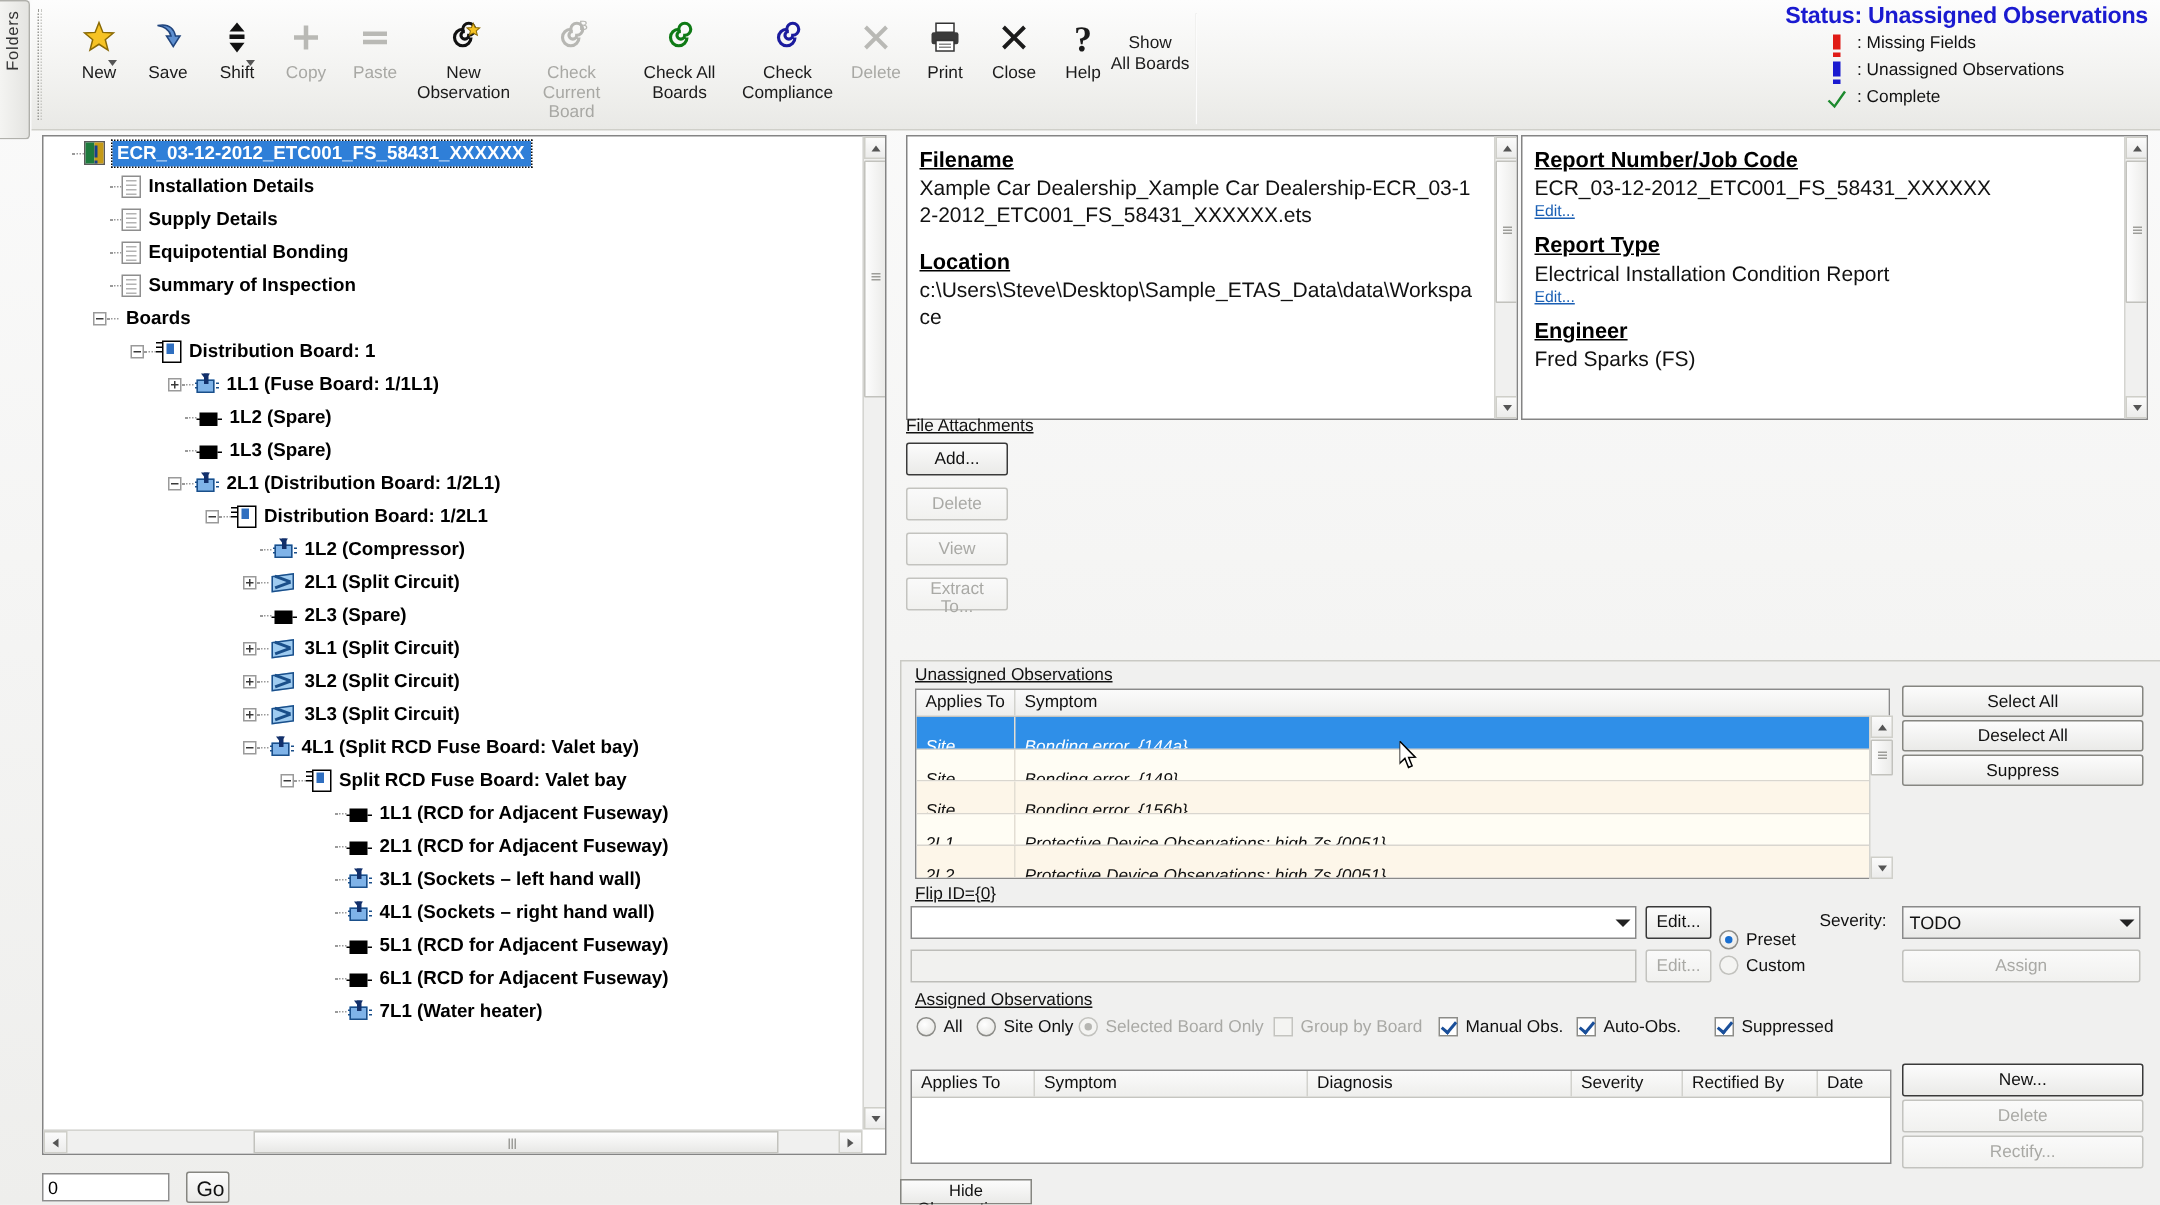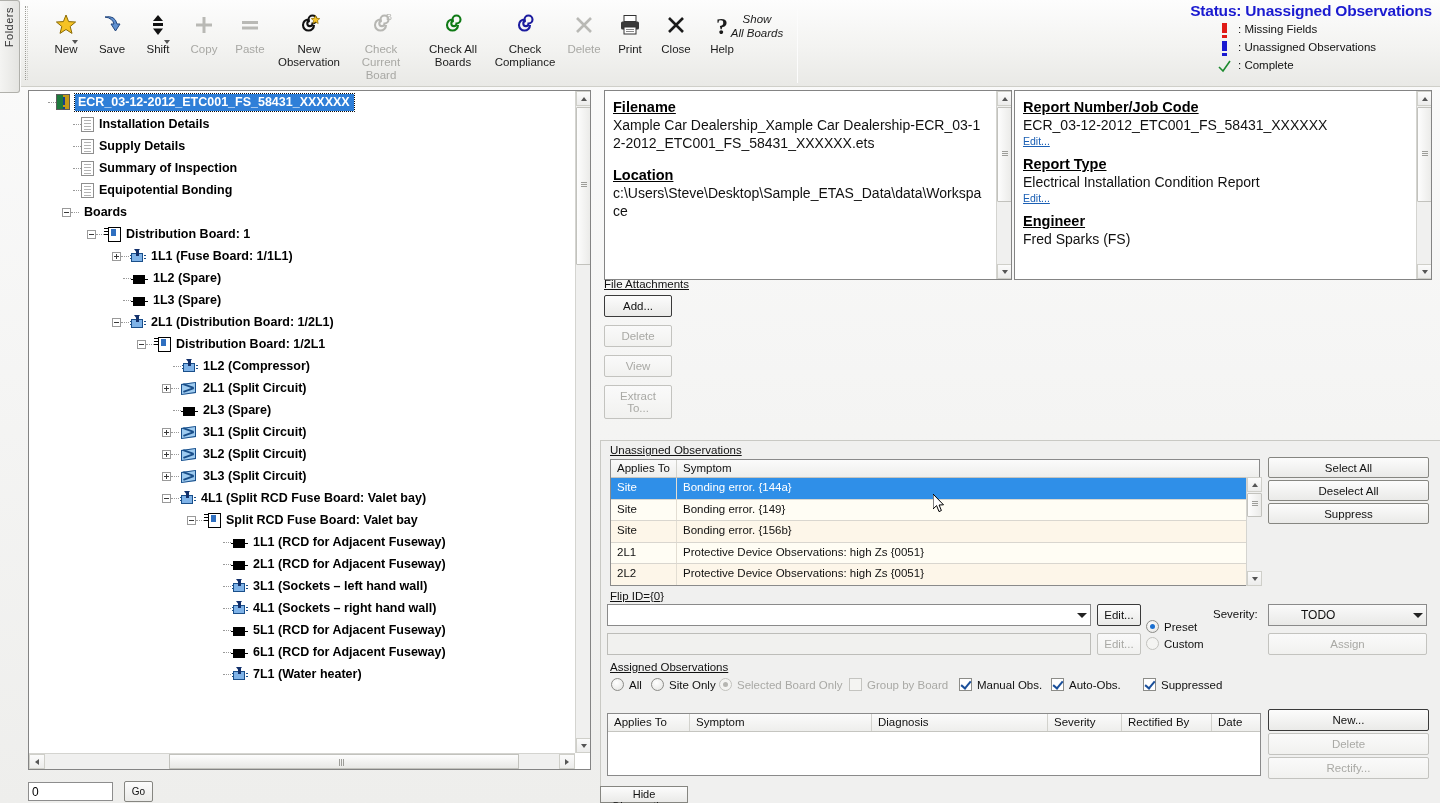--- a/index.html
+++ b/index.html
@@ -57,23 +57,22 @@
   .tb-btn .ic { height: 34px; display:flex; align-items:center; justify-content:center; position:relative; }
   .tb-btn .lbl {
     font-size: 11.5px; color: #1b1b1b; text-align:center; line-height: 13px; margin-top:1px;
   }
   .tb-btn.disabled .lbl { color: #a8a8a4; }
   .tb-sep {
     width: 1px; height: 74px; margin: 4px 10px 0 10px;
     background: #d3d3ce; border-right: 1px solid #fcfcfc;
   }
   .tb-show {
-    width: 72px; display:flex; flex-direction:column; align-items:center;
-    padding-top: 12px;
-    font-style: italic;
+    width: 72px; display:flex; flex-direction:column; align-items:flex-end;
+    padding-top: 22px;
   }
   .tb-show .lbl { font-size: 11.5px; color:#1b1b1b; text-align:center; line-height:14px; }
   .tb-drop {
     position:absolute; right:1px; bottom:-2px;
     width:0;height:0;border-left:3px solid transparent;border-right:3px solid transparent;
     border-top:4px solid #555;
   }
 
   
   .status-box { position:absolute; right: 8px; top: 2px; width: 264px; }
@@ -192,21 +191,21 @@
 
   
   .gobar { position:absolute; left:28px; top:781px; display:flex; align-items:center; }
   .go-input {
     width:85px; height:19px; border:1px solid #8d8d8d; background:#fff;
     font-size:12px; padding:1px 3px; font-family:"Liberation Sans",sans-serif;
   }
   .go-btn {
     margin-left:11px; width:29px; height:21px;
     background:linear-gradient(#fcfcfc,#eaeae8); border:1px solid #868681; border-radius:2px;
-    font-size:10px; color:#111; cursor:default;
+    font-size:14px; color:#111; cursor:default;
   }
 
   
   .info-pane {
     position:absolute; top:90px; height:190px;
     background:#fff; border:1px solid #848484; overflow:hidden;
   }
   .info-left { left:604px; width:408px; }
   .info-right { left:1014px; width:418px; }
   .info-body { padding:8px 10px 0 8px; }
@@ -241,25 +240,25 @@
   .grid {
     position:absolute; background:#fff; border:1px solid #8a8a8a; overflow:hidden;
   }
   .grid-head { display:flex; height:18px; background:linear-gradient(#fbfbfb,#eeeeec);
     border-bottom:1px solid #c5c5c0; }
   .gh { font-size:11.5px; color:#111; padding:2px 0 0 6px; border-right:1px solid #d2d2cd; }
   .grow { display:flex; height:21.5px; border-bottom:1px solid #d9d6cf; font-size:11.5px; color:#111; }
   .grow.sel { background:#2f8fe8; color:#fff; }
   .grow.alt { background:#fdf6e9; }
   .grow.alt2 { background:#fffdf4; }
-  .gc { padding:3px 0 0 6px; border-right:1px solid #e3ded3; overflow:hidden; white-space:nowrap; }
+  .gc { padding:14px 0 0 6px; border-right:1px solid #e3ded3; overflow:hidden; white-space:nowrap;font-style:italic; }
 
   .combo {
     position:absolute; height:22px; background:#fff; border:1px solid #8a8a8a;
-    display:flex; align-items:center;padding-left:28px;
+    display:flex; align-items:center;
   }
   .combo.dis { background:#f1f1ef; border-color:#bdbdb9; }
   .combo .txt { flex:1; font-size:12px; padding-left:4px; color:#111; }
   .combo .arrow {
     width:17px; height:100%; display:flex; align-items:center; justify-content:center;
   }
   .combo .arrow i { border-left:5px solid transparent;border-right:5px solid transparent;border-top:5px solid #222; }
   .combo.flat { background:linear-gradient(#fafafa,#e9e9e7); }
 
   .radio { width:13px;height:13px;border-radius:50%;border:1px solid #8c8c88;
@@ -485,30 +484,30 @@
           </span>
           <span class="tlabel">Supply Details</span>
         </div>
         <div class="tnode">
           <span class="spacer" style="width: 33px;"></span>
           <span class="spacer" style="width: 11px;"></span>
           <span class="dots" style="width: 8px;"></span>
           <span style="display: inline-flex; flex: 0 0 auto;">
             <span class="ic-doc"></span>
           </span>
+          <span class="tlabel">Equipotential Bonding</span>
+        </div>
+        <div class="tnode">
+          <span class="spacer" style="width: 33px;"></span>
+          <span class="spacer" style="width: 11px;"></span>
+          <span class="dots" style="width: 8px;"></span>
+          <span style="display: inline-flex; flex: 0 0 auto;">
+            <span class="ic-doc"></span>
+          </span>
           <span class="tlabel">Summary of Inspection</span>
-        </div>
-        <div class="tnode">
-          <span class="spacer" style="width: 33px;"></span>
-          <span class="spacer" style="width: 11px;"></span>
-          <span class="dots" style="width: 8px;"></span>
-          <span style="display: inline-flex; flex: 0 0 auto;">
-            <span class="ic-doc"></span>
-          </span>
-          <span class="tlabel">Equipotential Bonding</span>
         </div>
         <div class="tnode">
           <span class="spacer" style="width: 33px;"></span>
           <span class="expander"></span>
           <span class="dots" style="width: 8px;"></span>
           <span class="tlabel">Boards</span>
         </div>
         <div class="tnode">
           <span class="spacer" style="width: 58px;"></span>
           <span class="expander"></span>
@@ -850,21 +849,21 @@
         </div>
     </div>
   </div>
 
   <div class="attach-wrap">
     <span class="sec-link">File Attachments</span>
     <div id="attach-buttons">
         <button class="btn primary" style="width: 68px; height: 22px;">Add...</button>
         <button class="btn dis" style="width: 68px; height: 22px;">Delete</button>
         <button class="btn dis" style="width: 68px; height: 22px;">View</button>
-        <button class="btn dis" style="width: 68px; height: 34px;">Extract To...</button>
+        <button class="btn dis" style="width: 68px; height: 22px;">Extract To...</button>
       </div>
   </div>
 
   <div class="obs-panel">
 
     <div class="obs-label" style="left:9px;top:3px;">Unassigned Observations</div>
 
     <div class="grid" style="left:9px;top:18px;width:650px;height:127px;">
       <div class="grid-head">
         <div class="gh" style="width:66px;">Applies To</div>

